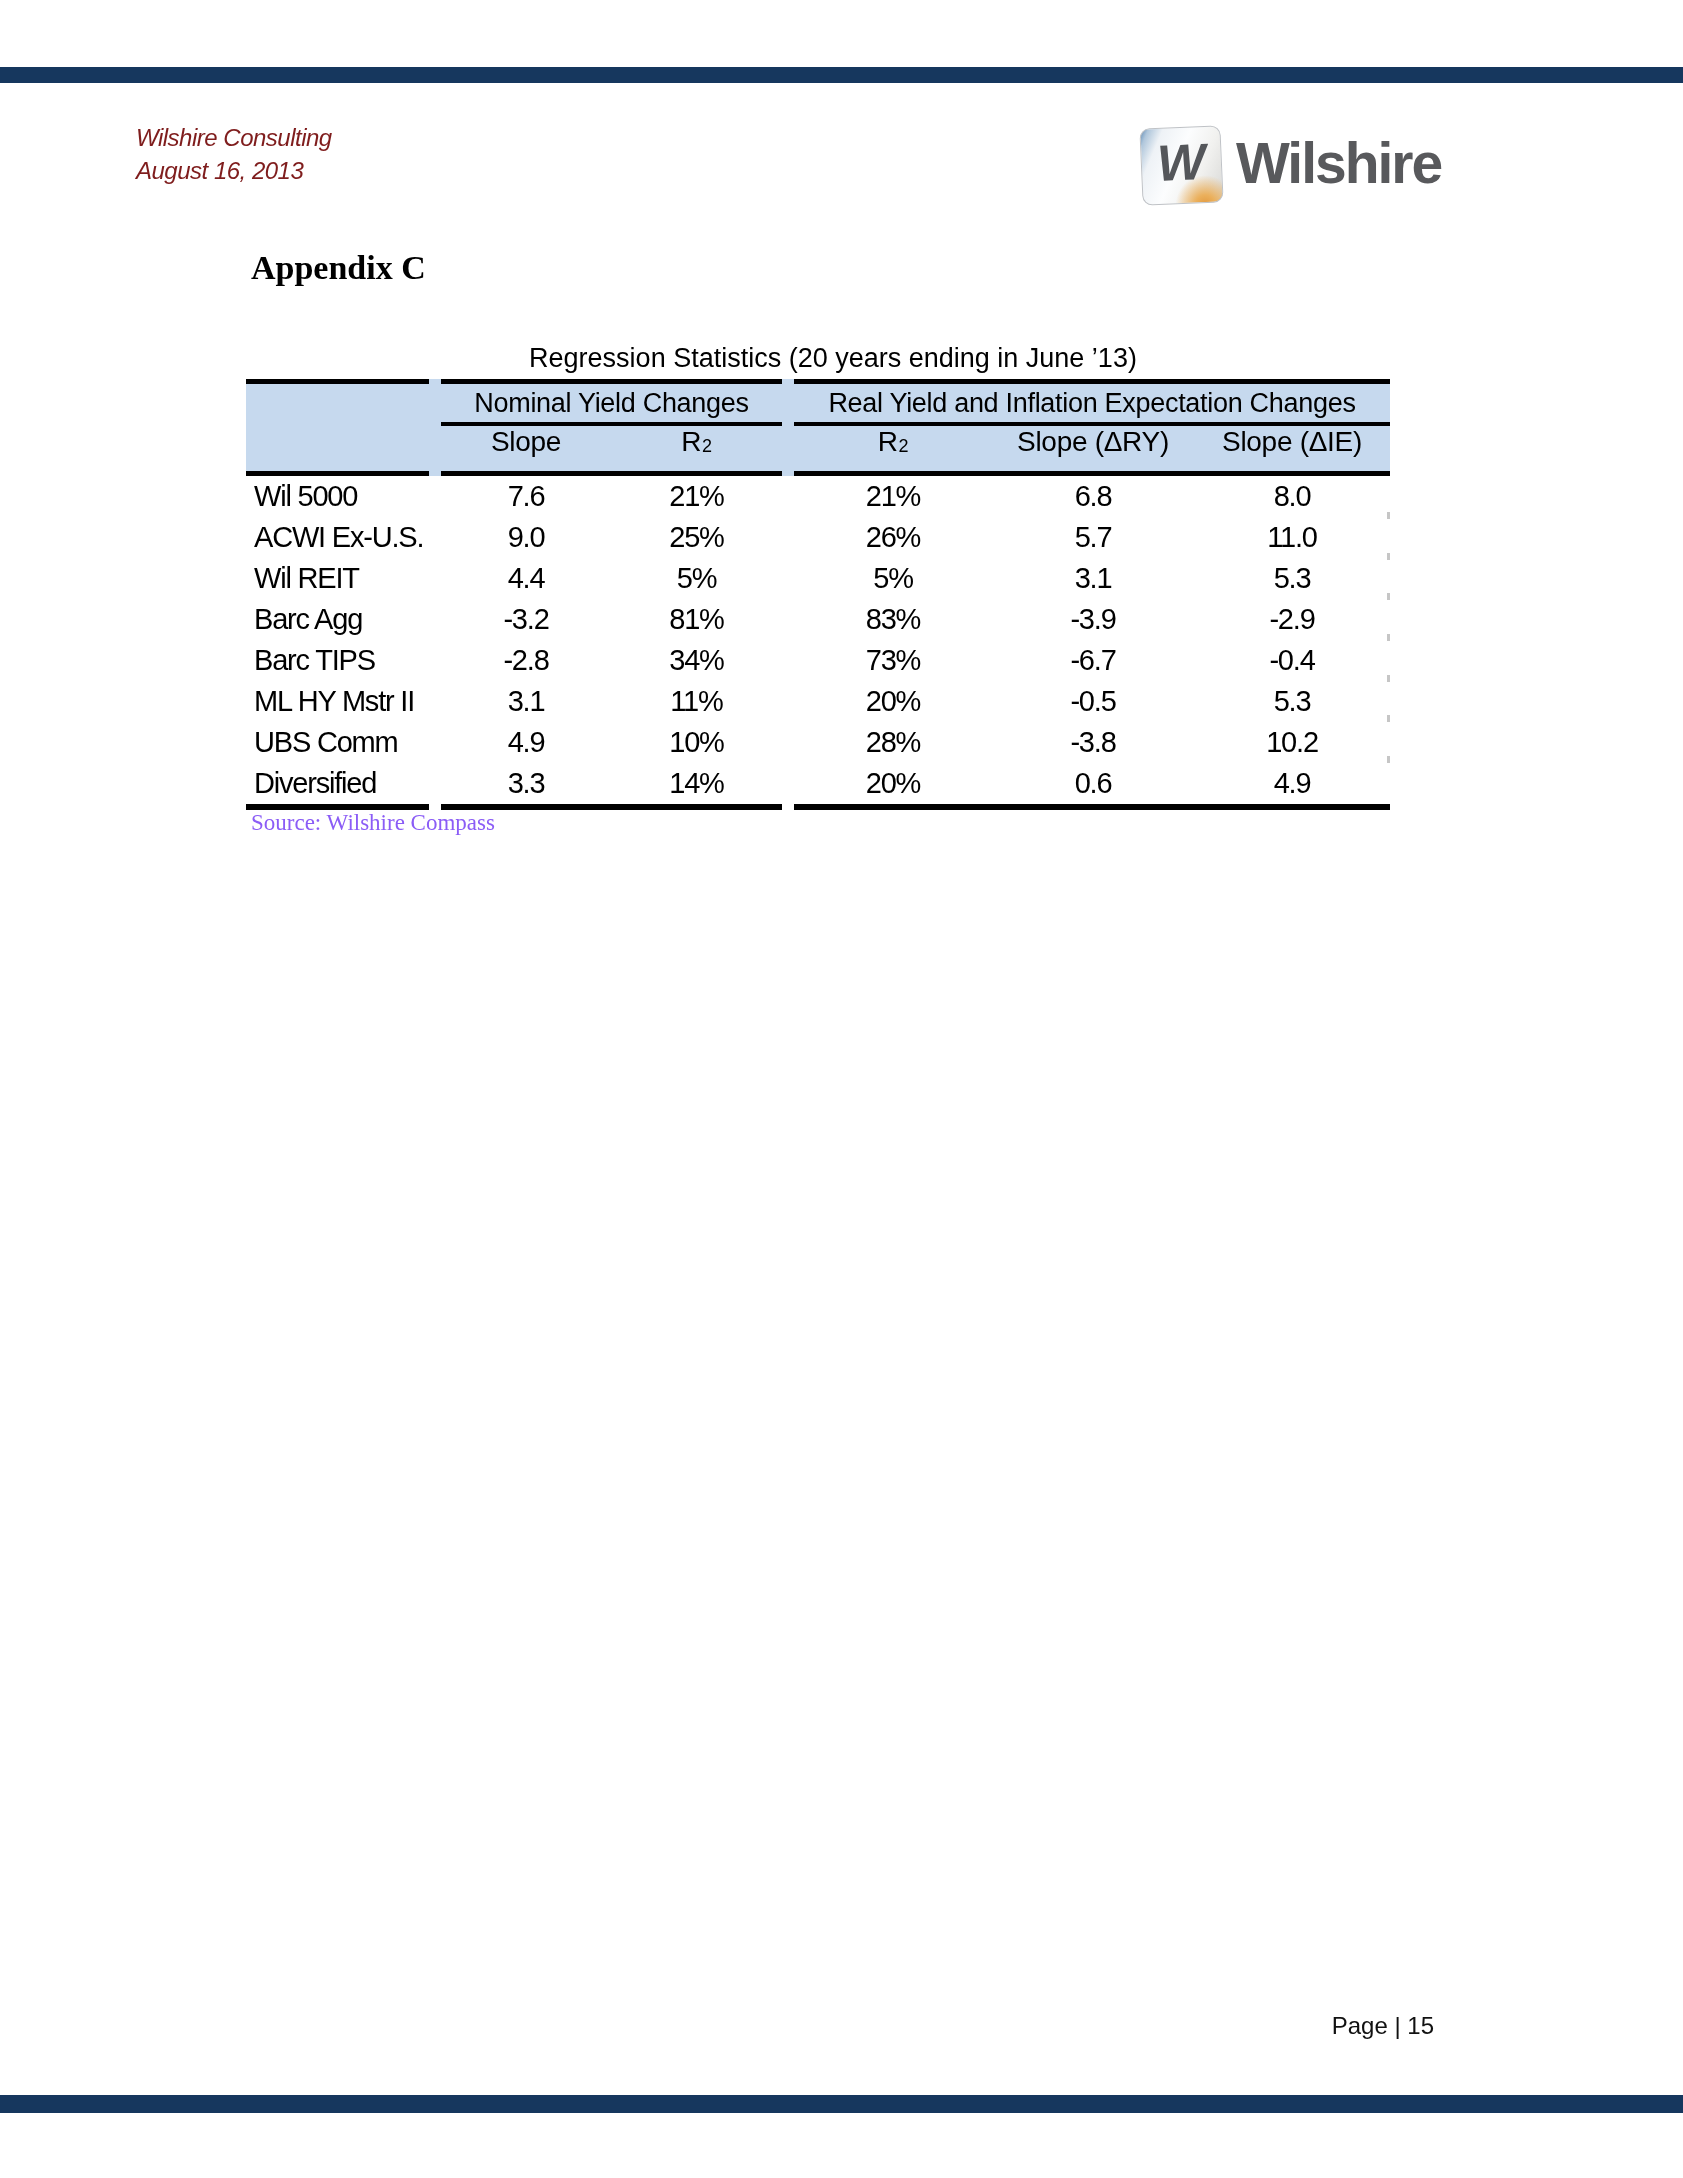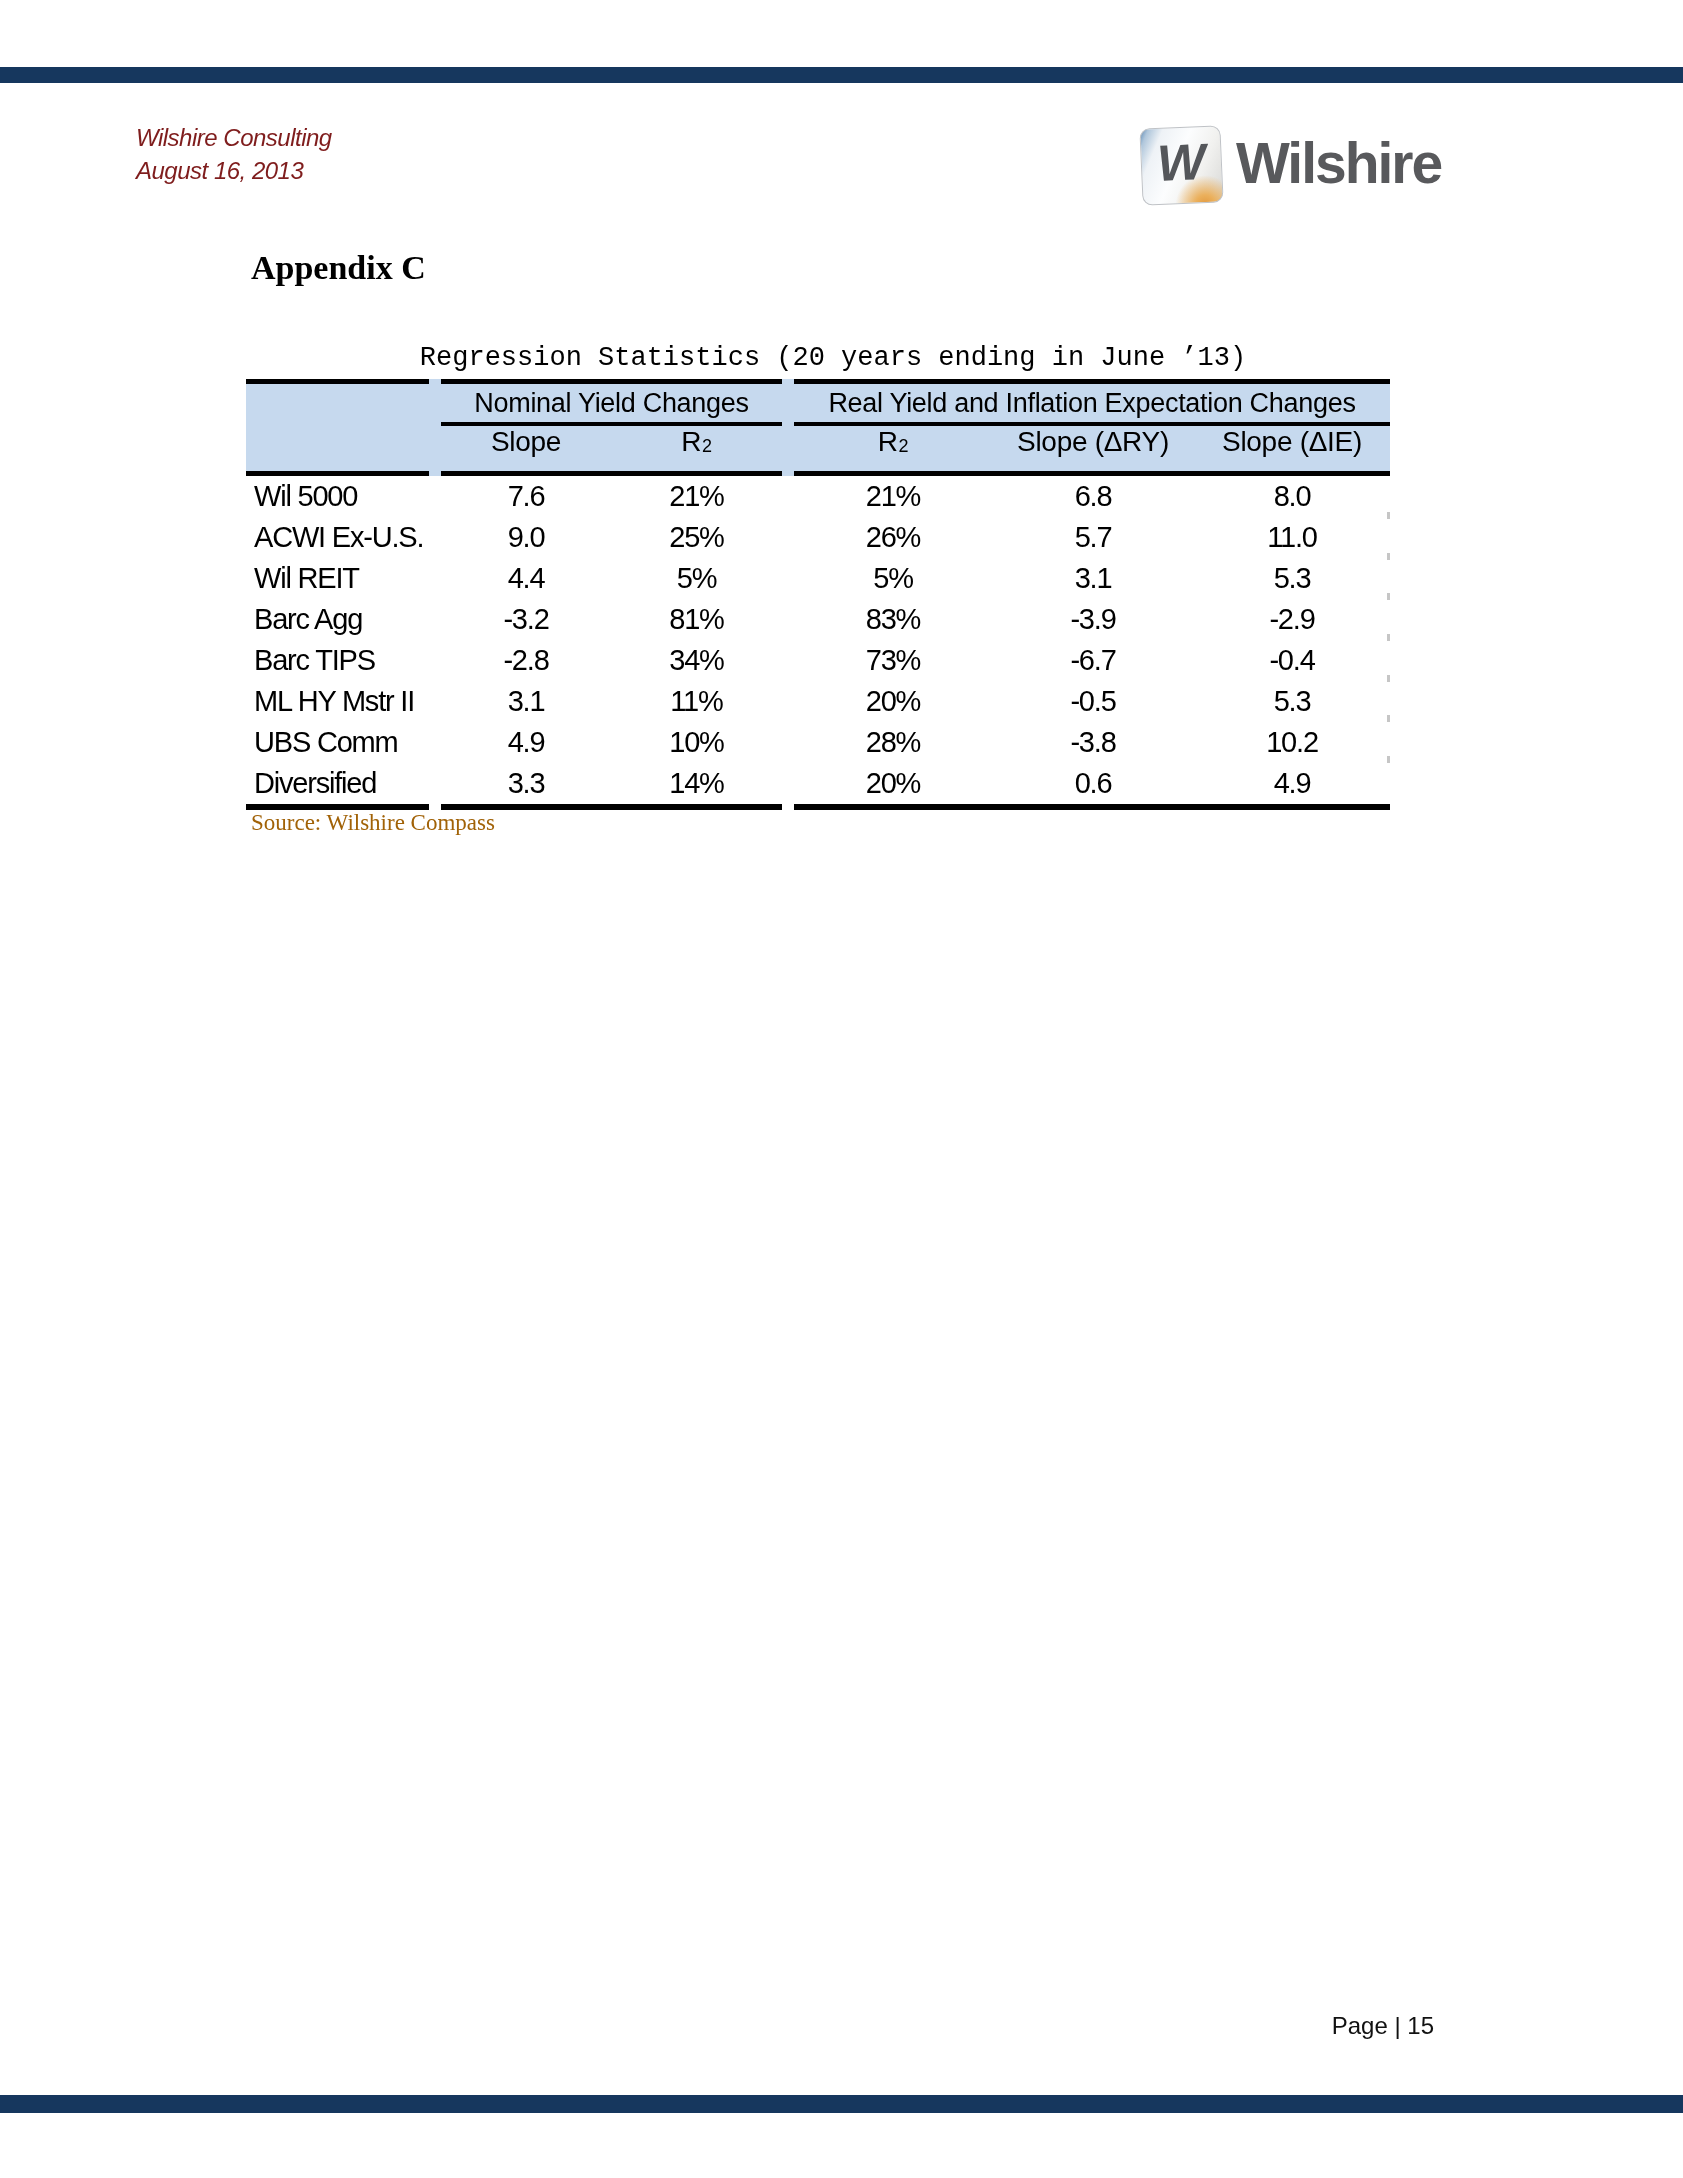--- a/index.html
+++ b/index.html
@@ -26,21 +26,21 @@
   .logo-letter{font-size:51px;font-weight:700;font-style:italic;color:#54565A;padding-bottom:6px;}
   .logo-word{font-size:57px;font-weight:700;color:#58595C;
     letter-spacing:-2px;margin-left:14px;padding-bottom:6px;}
 
   
   .appendix{position:absolute;left:251px;top:249px;margin:0;
     font-family:"Liberation Serif","DejaVu Serif",serif;font-size:34px;font-weight:700;color:#000;}
 
   
   .tablewrap{position:absolute;left:246px;top:343px;width:1144px;--cols:183px 12px 170px 171px 12px 198px 202px 196px;}
-  .tbl-title{height:36px;font-family:Liberation Mono, monospace;font-size:27px;
+  .tbl-title{height:36px;font-family:Liberation Sans, sans-serif;font-size:27px;
     text-align:center;padding-left:30px;white-space:nowrap;}
   .thead{background:var(--band,#C6D9EE);}
   .brow,.mrow,.grow,.srow,.trow,.bborder{display:grid;grid-template-columns:var(--cols);}
   .brow{height:5px;} .mrow{height:4px;} .bborder{height:6px;}
   .seg{background:#000;}
   .seg-a{grid-column:1;} .seg-b{grid-column:3 / span 2;} .seg-c{grid-column:6 / span 3;}
   .grow{height:38px;} .grow .cell{display:flex;align-items:center;justify-content:center;
     font-size:27px;letter-spacing:-0.3px;white-space:nowrap;}
   .g-nom{grid-column:3 / span 2;} .g-real{grid-column:6 / span 3;}
   .srow{height:45px;}
@@ -51,21 +51,21 @@
   sup.sq{font-size:18px;line-height:0;position:relative;top:-12px;margin-left:1px;}
 
   .trow{height:41px;font-size:29px;letter-spacing:-1.2px;}
   .trow .cell{display:flex;align-items:center;justify-content:center;white-space:nowrap;}
   .trow .label{grid-column:1;justify-content:flex-start;padding-left:8px;}
   .v0{grid-column:3;} .v1{grid-column:4;} .v2{grid-column:6;} .v3{grid-column:7;} .v4{grid-column:8;}
 
   .tick{position:absolute;left:1141px;width:3px;height:7px;background:#c6c6c6;}
 
   .source{position:absolute;left:251px;top:810px;
-    font-family:"Liberation Serif","DejaVu Serif",serif;font-size:23px;color:#a16207;}
+    font-family:"Liberation Serif","DejaVu Serif",serif;font-size:23px;color:#8b5cf6;}
 
   
   .pagenum{position:absolute;right:249px;top:2012px;font-size:24px;color:#111;white-space:pre;}
   .copyright{position:absolute;left:247px;top:2043px;font-style:italic;font-size:24px;
     letter-spacing:-0.3px;color:#1b1b1b;}
 </style>
 </head>
 <body>
 
 <div class="page" style="--navy: #16375E; --band: #C6D9EE;">

